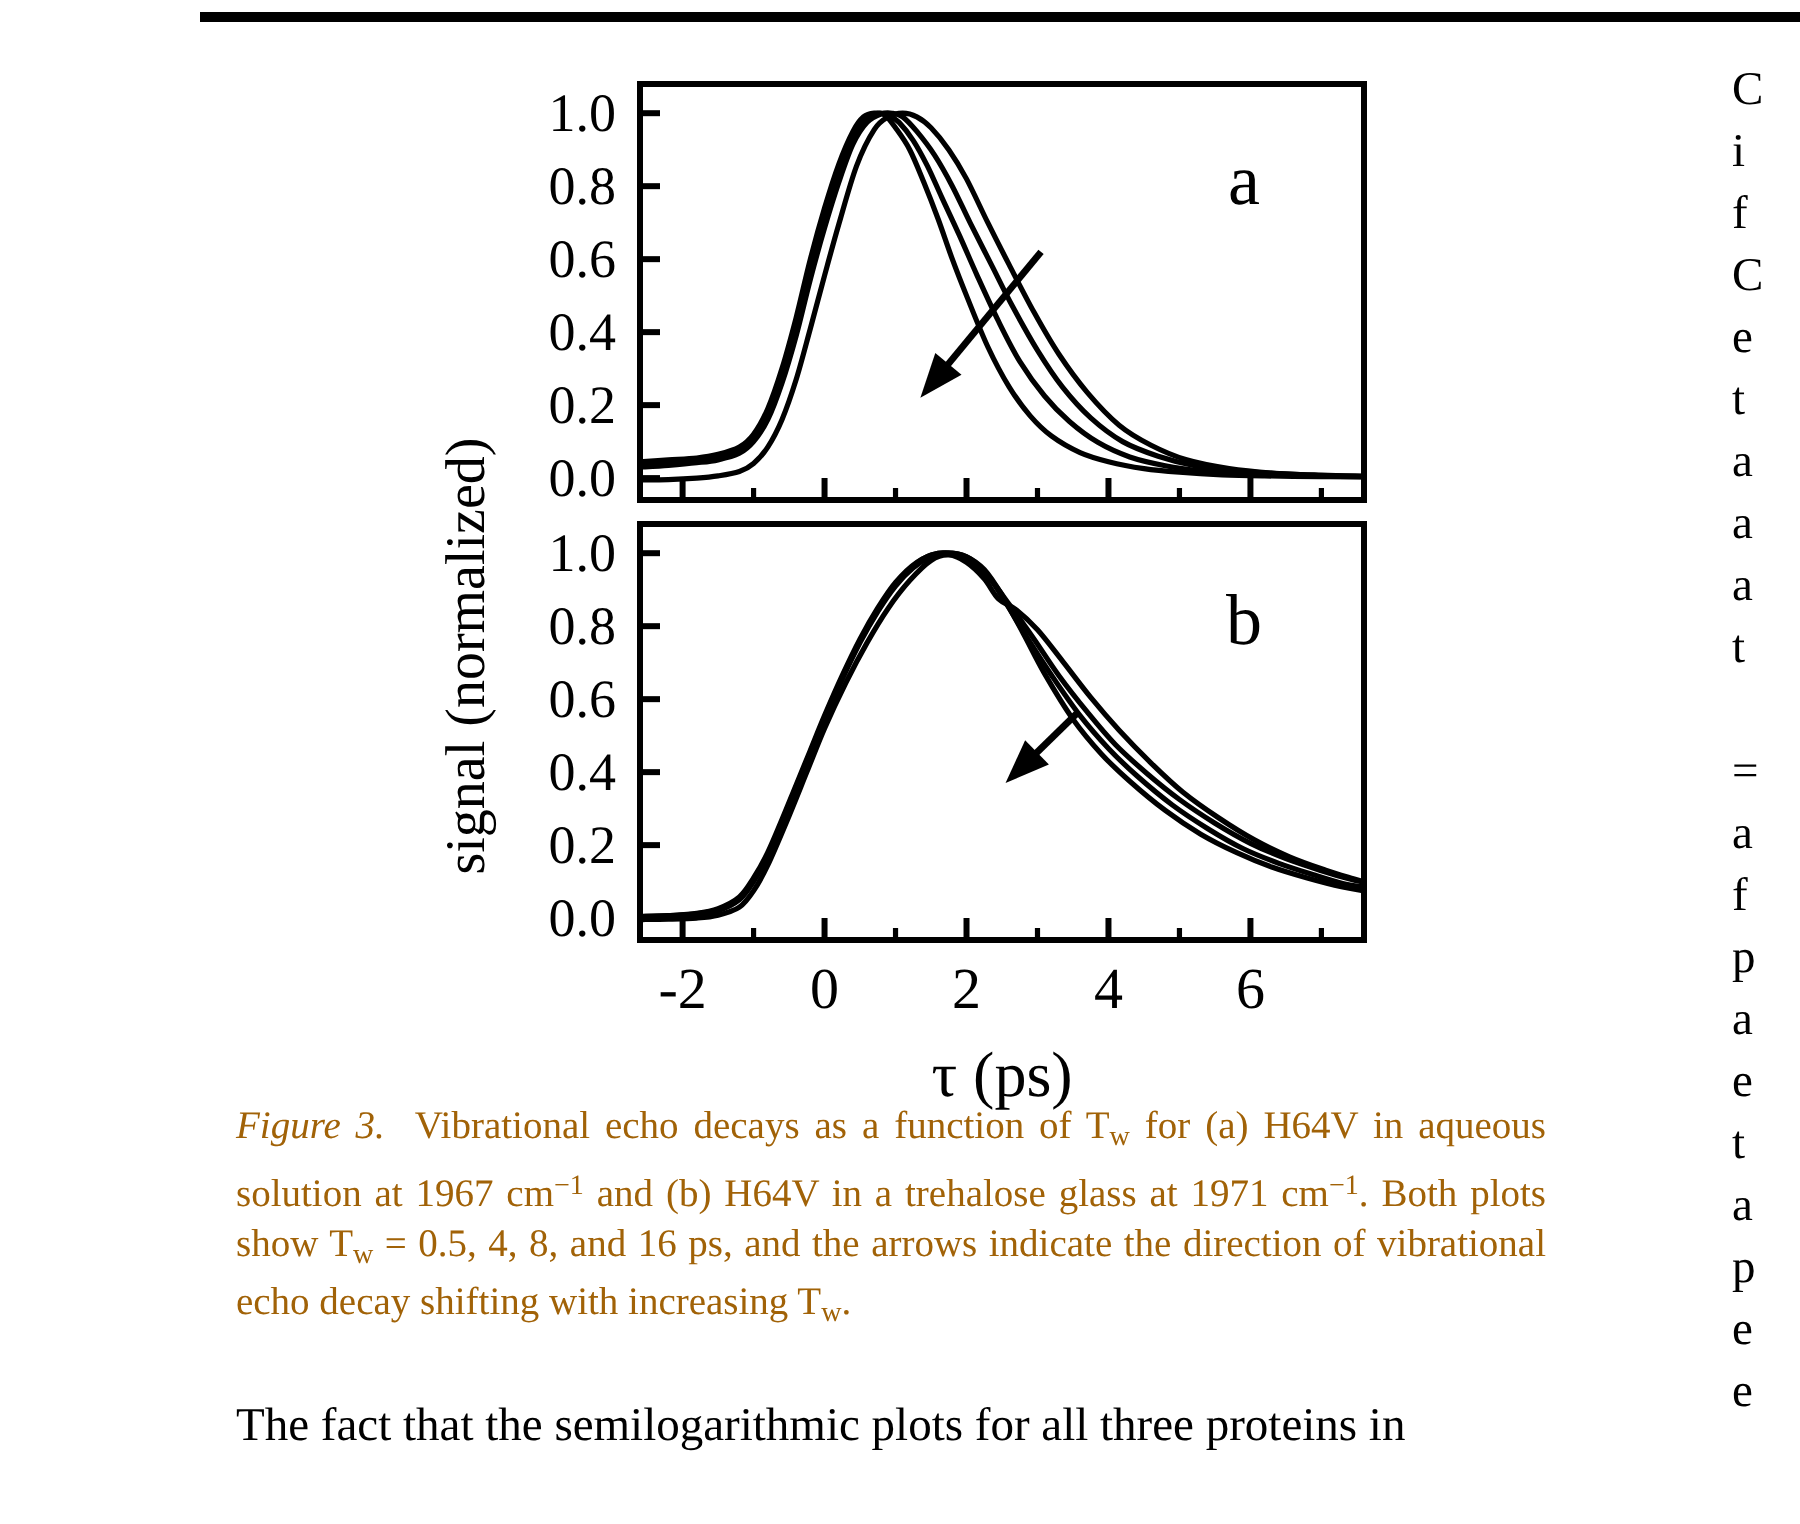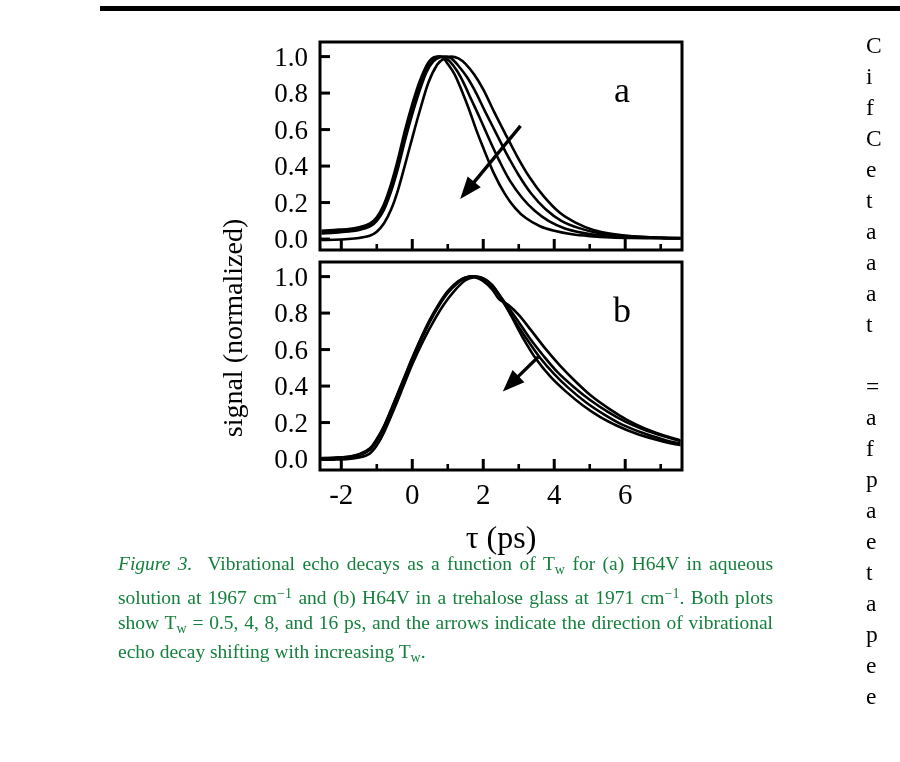--- a/index.html
+++ b/index.html
@@ -48,21 +48,21 @@
   
   #figure-caption {
     position: absolute;
     left: 118px;
     top: 552px;
     width: 655px;
     font-family: "Liberation Serif", "DejaVu Serif", serif;
     font-size: 19.5px;
     line-height: 24.6px;
     text-align: justify;
-    color: #15803d;
+    color: #a16207;
   }
   #figure-caption .figlabel {
     font-style: italic;
   }
   .sub {
     font-size: 0.72em;
     vertical-align: -0.25em;
   }
   .sup {
     font-size: 0.72em;
@@ -214,20 +214,21 @@
       </g>
 
       <text x="501" y="520" text-anchor="middle" font-family="Liberation Serif, DejaVu Serif, serif" font-size="32" fill="#000">τ (ps)</text>
     </svg>
   </div>
 </div>
 
 <div id="figure-caption"><span class="figlabel">Figure 3.</span>&nbsp;&nbsp;<span>Vibrational echo decays as a function of T</span><span class="sub">w</span><span> for (a) H64V in aqueous solution at 1967 cm</span><span class="sup">−1</span><span> and (b) H64V in a trehalose glass at 1971 cm</span><span class="sup">−1</span><span>. Both plots show T</span><span class="sub">w</span><span> = 0.5, 4, 8, and 16 ps, and the arrows indicate the direction of vibrational echo decay shifting with increasing T</span><span class="sub">w</span><span>.</span></div>
 
 <div id="body-paragraph">
+  <div>The fact that the semilogarithmic plots for all three proteins in</div>
 </div>
 
 <div id="right-column">
     <div class="rc-line">C</div>
     <div class="rc-line">i</div>
     <div class="rc-line">f</div>
     <div class="rc-line">C</div>
     <div class="rc-line">e</div>
     <div class="rc-line">t</div>
     <div class="rc-line">a</div>

